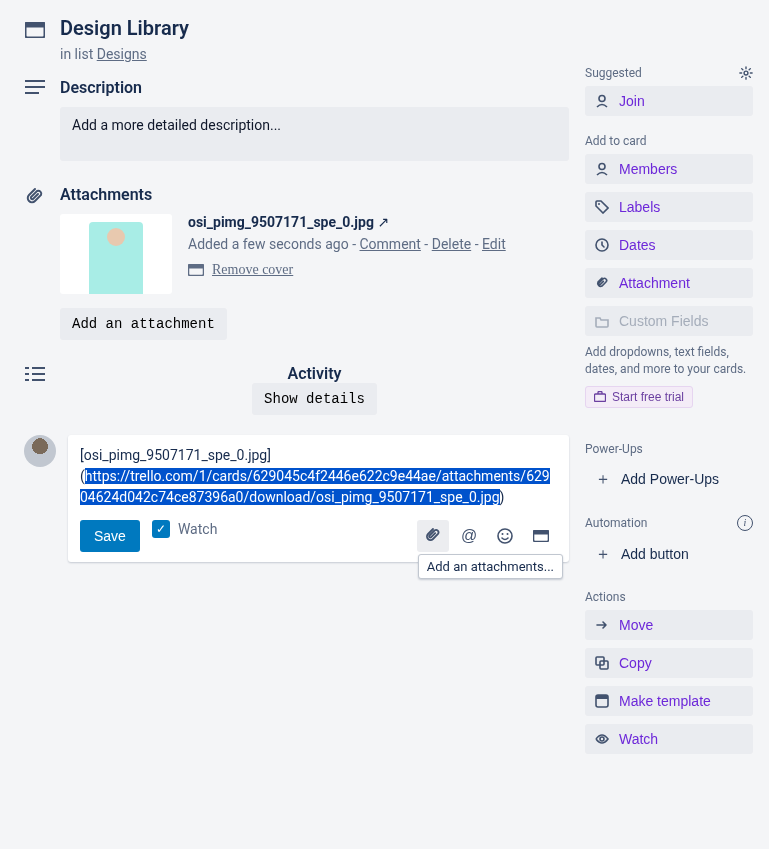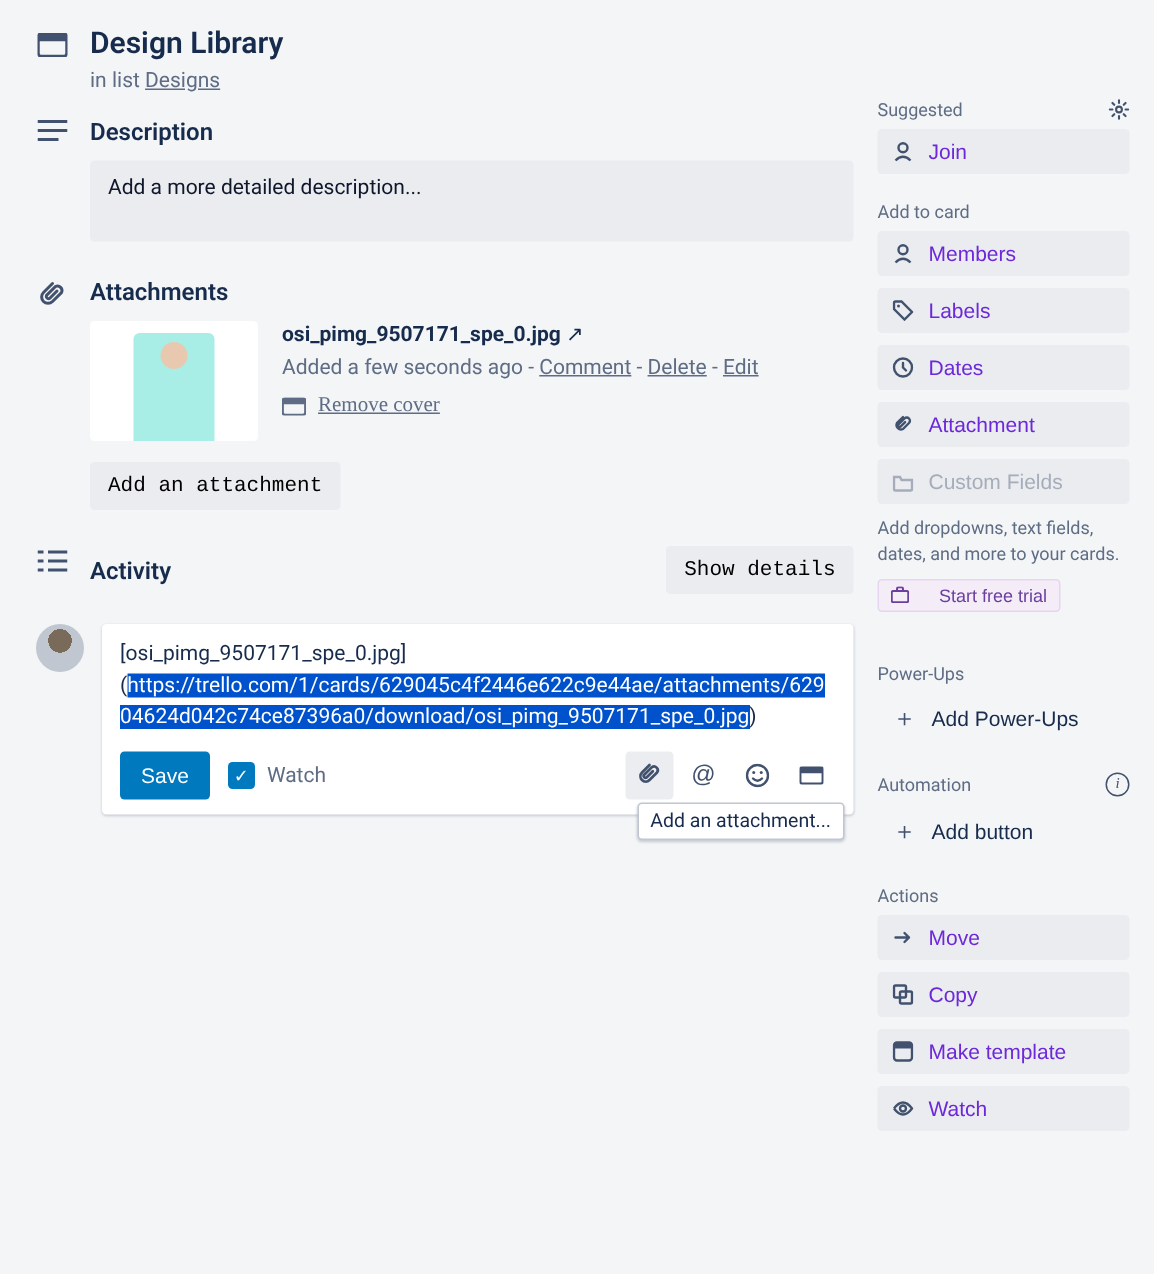--- a/index.html
+++ b/index.html
@@ -24,21 +24,21 @@
   .header-row { display: flex; align-items: flex-start; gap: 14px; margin-bottom: 16px; }
   .header-icon { width: 22px; display:flex; justify-content:center; padding-top:6px; color:#42526e; }
   .header-title { font-size: 20px; font-weight: 600; }
   .header-sub { font-size: 14px; color:#5e6c84; margin-top:6px; }
   .header-sub a { color:#5e6c84; text-decoration: underline; }
 
   .section { display:flex; gap:14px; margin-bottom: 24px; }
   .section-icon { width:22px; display:flex; justify-content:center; padding-top:2px; color:#42526e; }
   .section-body { flex:1; min-width:0; }
   .section-title { font-size:16px; font-weight:600; margin-bottom: 10px; }
-  .section-title-row { display:flex; align-items:center; justify-content:space-between; margin-bottom:10px; }
+  .section-title-row { display:flex; align-items:center; justify-content:space-between; margin-bottom:10px;flex-direction:column; }
   .section-title-row .section-title { margin-bottom:0; }
 
   .desc-placeholder {
     background:#091e420a;
     border-radius:3px;
     padding: 10px 12px 28px 12px;
     color:#0f172a;
     cursor:pointer;
   }
 
@@ -72,21 +72,21 @@
     box-shadow: 0 1px 2px rgba(9,30,66,0.2);
   }
   .activity-box .plain { color:#172b4d; }
   .activity-box .sel {
     background:#0052cc; color:#fff;
   }
   .activity-actions {
     display:flex; align-items:center; justify-content:space-between;
     margin-top:12px;
   }
-  .left-actions { display:flex; align-items:center; gap:12px; }
+  .left-actions { display:flex; align-items:flex-start; gap:12px; }
   .btn-primary {
     background:#0079bf; color:#fff; border:none; border-radius:3px;
     padding:8px 14px; font-size:14px; cursor:pointer;
   }
   .watch-check {
     width:18px; height:18px; background:#0079bf; border-radius:3px;
     display:inline-flex; align-items:center; justify-content:center; color:#fff;
     font-size:12px;
   }
   .watch-group { display:flex; align-items:center; gap:8px; color:#5e6c84; }
@@ -124,21 +124,21 @@
   }
   .side-btn.disabled { color:#a5adba; cursor:default; }
   .side-plain-btn {
     display:flex; align-items:center; gap:10px;
     background:transparent; border:none;
     padding:7px 10px; width:100%; text-align:left;
     color:#172b4d; font-size:14px; cursor:pointer; margin-bottom:8px;
   }
   .side-note { font-size:12px; color:#5e6c84; line-height:1.4; margin-bottom:8px; }
   .trial-btn {
-    display:inline-flex; align-items:center; gap:20px;
+    display:inline-flex; align-items:center; gap:6px;
     background:#f4ecf7; border:1px solid #e6d5f0; color:#6b3fa0;
     border-radius:3px; padding:3px 8px; font-size:12px; cursor:pointer;
     margin-bottom:16px;
   }
   .side-group { margin-bottom:18px; }
   .gear { color:#42526e; cursor:pointer; }
   .info-circle {
     width:16px;height:16px;border:1.5px solid #42526e;border-radius:50%;
     display:inline-flex;align-items:center;justify-content:center;
     font-size:10px;color:#42526e;font-style:italic;font-family:serif;
@@ -266,21 +266,21 @@
                     <circle cx="10.5" cy="6" r="1" fill="#42526e"></circle>
                     <path d="M5 10 q3 3 6 0" fill="none" stroke="#42526e" stroke-width="1.6" stroke-linecap="round"></path>
                   </svg>
               </button>
               <button class="icon-btn">
                 <svg width="16" height="12" viewBox="0 0 16 12">
                     <rect x="0.5" y="0.5" width="15" height="11" rx="1.5" fill="none" stroke="#42526e" stroke-width="1.6"></rect>
                     <rect x="0.5" y="0.5" width="15" height="4" fill="#42526e"></rect>
                   </svg>
               </button>
-              <div class="tooltip">Add an attachment...</div>
+              <div class="tooltip">Add an attachments...</div>
             </div>
           </div>
         </div>
       </div>
     </div>
 
   </div>
 
   <div class="side-col">
     <div class="side-group">

